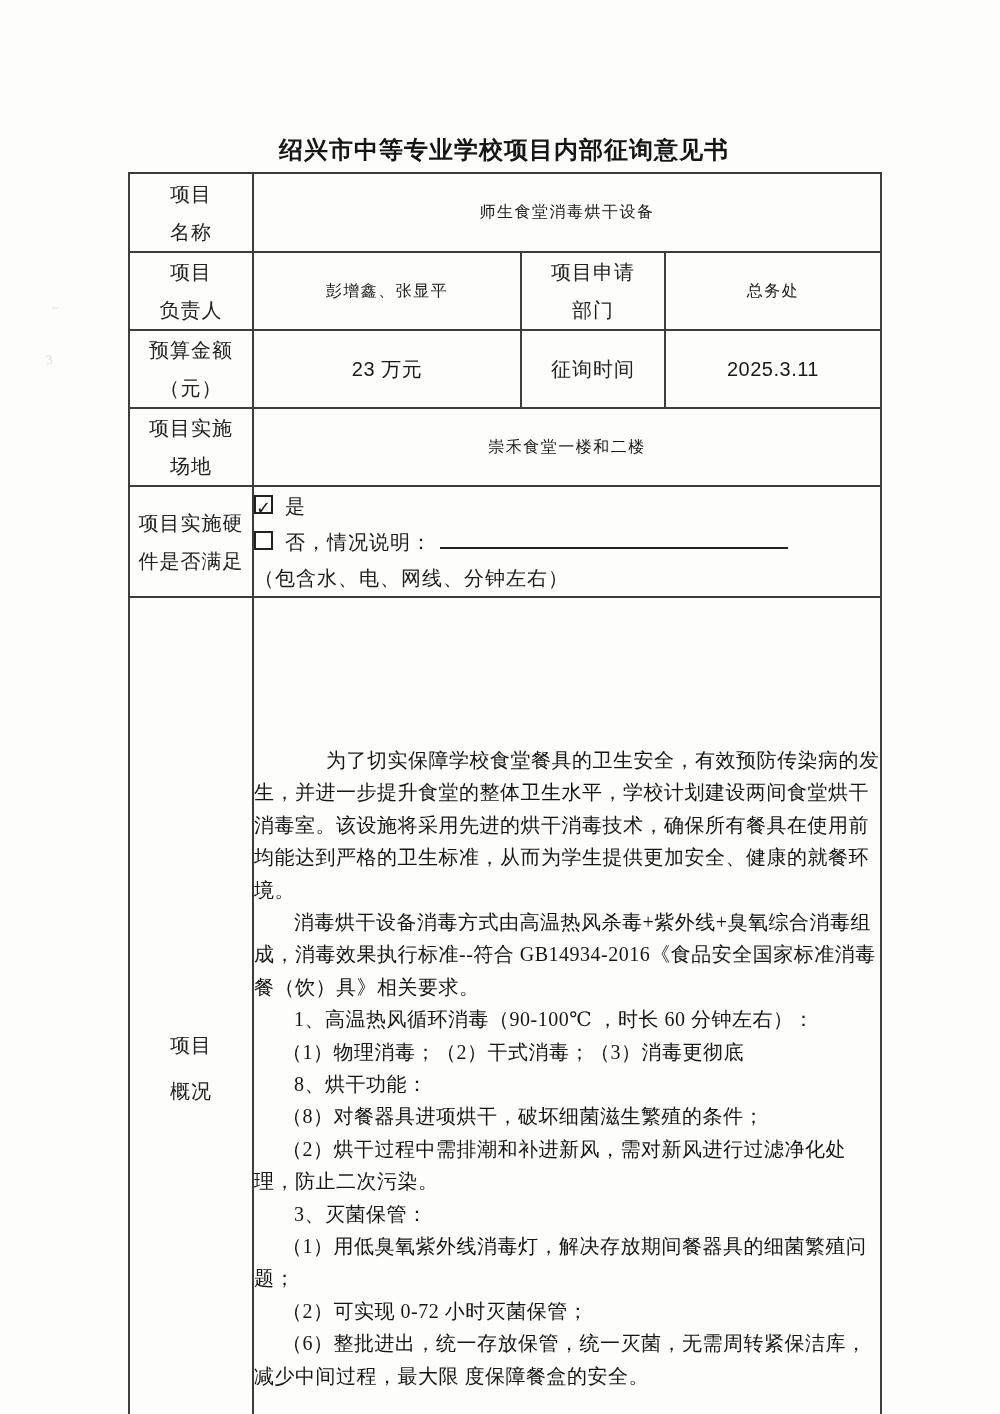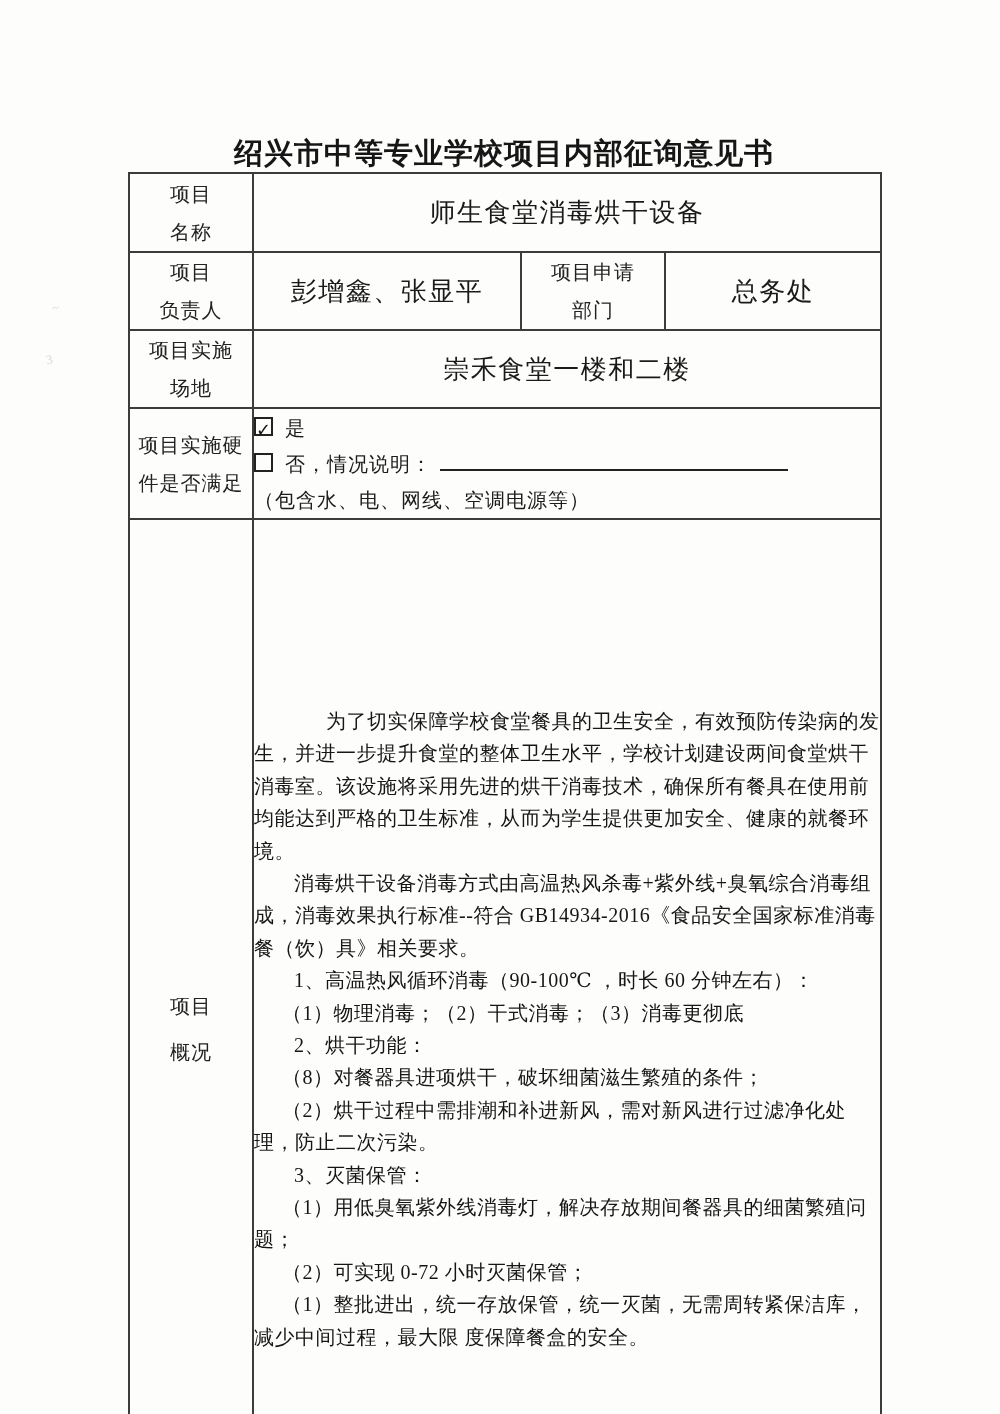--- a/index.html
+++ b/index.html
@@ -17,21 +17,21 @@
     font-family: "Liberation Serif", "DejaVu Serif", serif;
     overflow: hidden;
   }
   .doc-title {
     position: absolute;
     top: 134px;
     left: 128px;
     width: 752px;
     text-align: center;
     font-family: "Liberation Sans", "DejaVu Sans", sans-serif;
-    font-size: 29px;
+    font-size: 24px;
     font-weight: 700;
     letter-spacing: 1px;
     color: #161616;
   }
   table.form {
     position: absolute;
     left: 128px;
     top: 172px;
     width: 752px;
     height: 1368px;
@@ -49,21 +49,21 @@
     font-size: 20px;
     line-height: 38px;
     letter-spacing: 1px;
     color: #222;
   }
   .lbl-tall {
     line-height: 46px;
   }
   .val {
     text-align: center;
-    font-size: 26px;
+    font-size: 16px;
     letter-spacing: 1.5px;
     color: #1a1a1a;
   }
   .num {
     font-family: "Liberation Sans", "DejaVu Sans", sans-serif;
     letter-spacing: 0.5px;
     font-size: 20px;
   }
   .hw-cell {
     padding: 8px 10px 6px 12px;
@@ -149,54 +149,61 @@
     </tr>
 
     <tr style="height:75px;">
       <td class="lbl">项目
 负责人</td>
       <td class="val">彭增鑫、张显平</td>
       <td class="lbl" style="white-space:normal; padding:0 24px;">项目申请部门</td>
       <td class="val">总务处</td>
     </tr>
 
+    <tr style="height:75px;">
+      <td class="lbl">预算金额
+（元）</td>
+      <td class="val num">23 万元</td>
+      <td class="lbl">征询时间</td>
+      <td class="val num">2025.3.11</td>
+    </tr>
 
     <tr style="height:71px;padding-left:39px;">
       <td class="lbl">项目实施
 场地</td>
       <td class="val" colspan="3">崇禾食堂一楼和二楼</td>
     </tr>
 
     <tr style="height:111px;margin-left:37px;">
       <td class="lbl">项目实施硬
 件是否满足</td>
       <td class="hw-cell" colspan="3">
         <div class="hw-line">
           <span class="cb"><span class="cb-check">✓</span></span><span>是</span>
         </div>
         <div class="hw-line">
           <span class="cb"></span><span>否，情况说明：</span><span class="fill-line"></span>
         </div>
-        <div class="hw-line">（包含水、电、网线、空调电源等）</div>
+        <div class="hw-line">（包含水、电、网线、分钟左右）</div>
       </td>
     </tr>
 
     <tr>
       <td class="lbl lbl-tall">项目
 概况</td>
       <td class="ov-cell" colspan="3">
         <p class="ind-a">为了切实保障学校食堂餐具的卫生安全，有效预防传染病的发生，并进一步提升食堂的整体卫生水平，学校计划建设两间食堂烘干消毒室。该设施将采用先进的烘干消毒技术，确保所有餐具在使用前均能达到严格的卫生标准，从而为学生提供更加安全、健康的就餐环境。</p>
         <p class="ind-b">消毒烘干设备消毒方式由高温热风杀毒+紫外线+臭氧综合消毒组成，消毒效果执行标准--符合 GB14934-2016《食品安全国家标准消毒餐（饮）具》相关要求。</p>
         <p class="ind-b">1、高温热风循环消毒（90-100℃ ，时长 60 分钟左右）：</p>
         <p class="ind-c">（1）物理消毒；（2）干式消毒；（3）消毒更彻底</p>
-        <p class="ind-b">2、烘干功能：</p>
+        <p class="ind-b">8、烘干功能：</p>
         <p class="ind-c">（8）对餐器具进项烘干，破坏细菌滋生繁殖的条件；</p>
         <p class="ind-c">（2）烘干过程中需排潮和补进新风，需对新风进行过滤净化处理，防止二次污染。</p>
         <p class="ind-b">3、灭菌保管：</p>
         <p class="ind-c">（1）用低臭氧紫外线消毒灯，解决存放期间餐器具的细菌繁殖问题；</p>
         <p class="ind-c">（2）可实现 0-72 小时灭菌保管；</p>
-        <p class="ind-c">（1）整批进出，统一存放保管，统一灭菌，无需周转紧保洁库，减少中间过程，最大限 度保障餐盒的安全。</p>
+        <p class="ind-c">（6）整批进出，统一存放保管，统一灭菌，无需周转紧保洁库，减少中间过程，最大限 度保障餐盒的安全。</p>
       </td>
     </tr>
   </tbody>
     </table>
 
 </div>
 
 </body></html>

